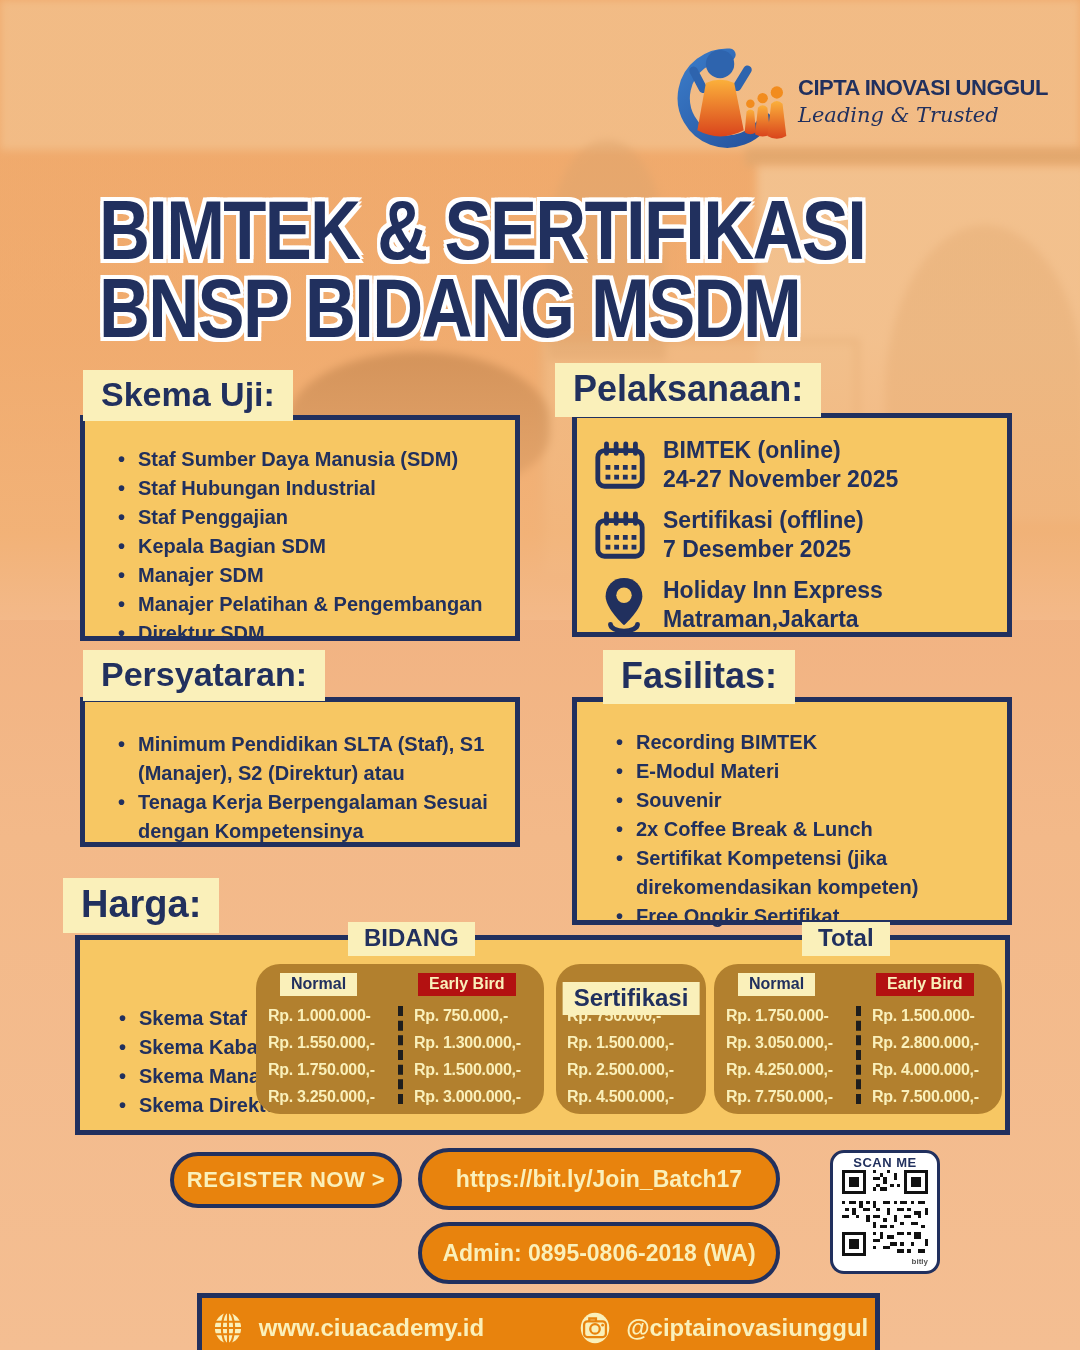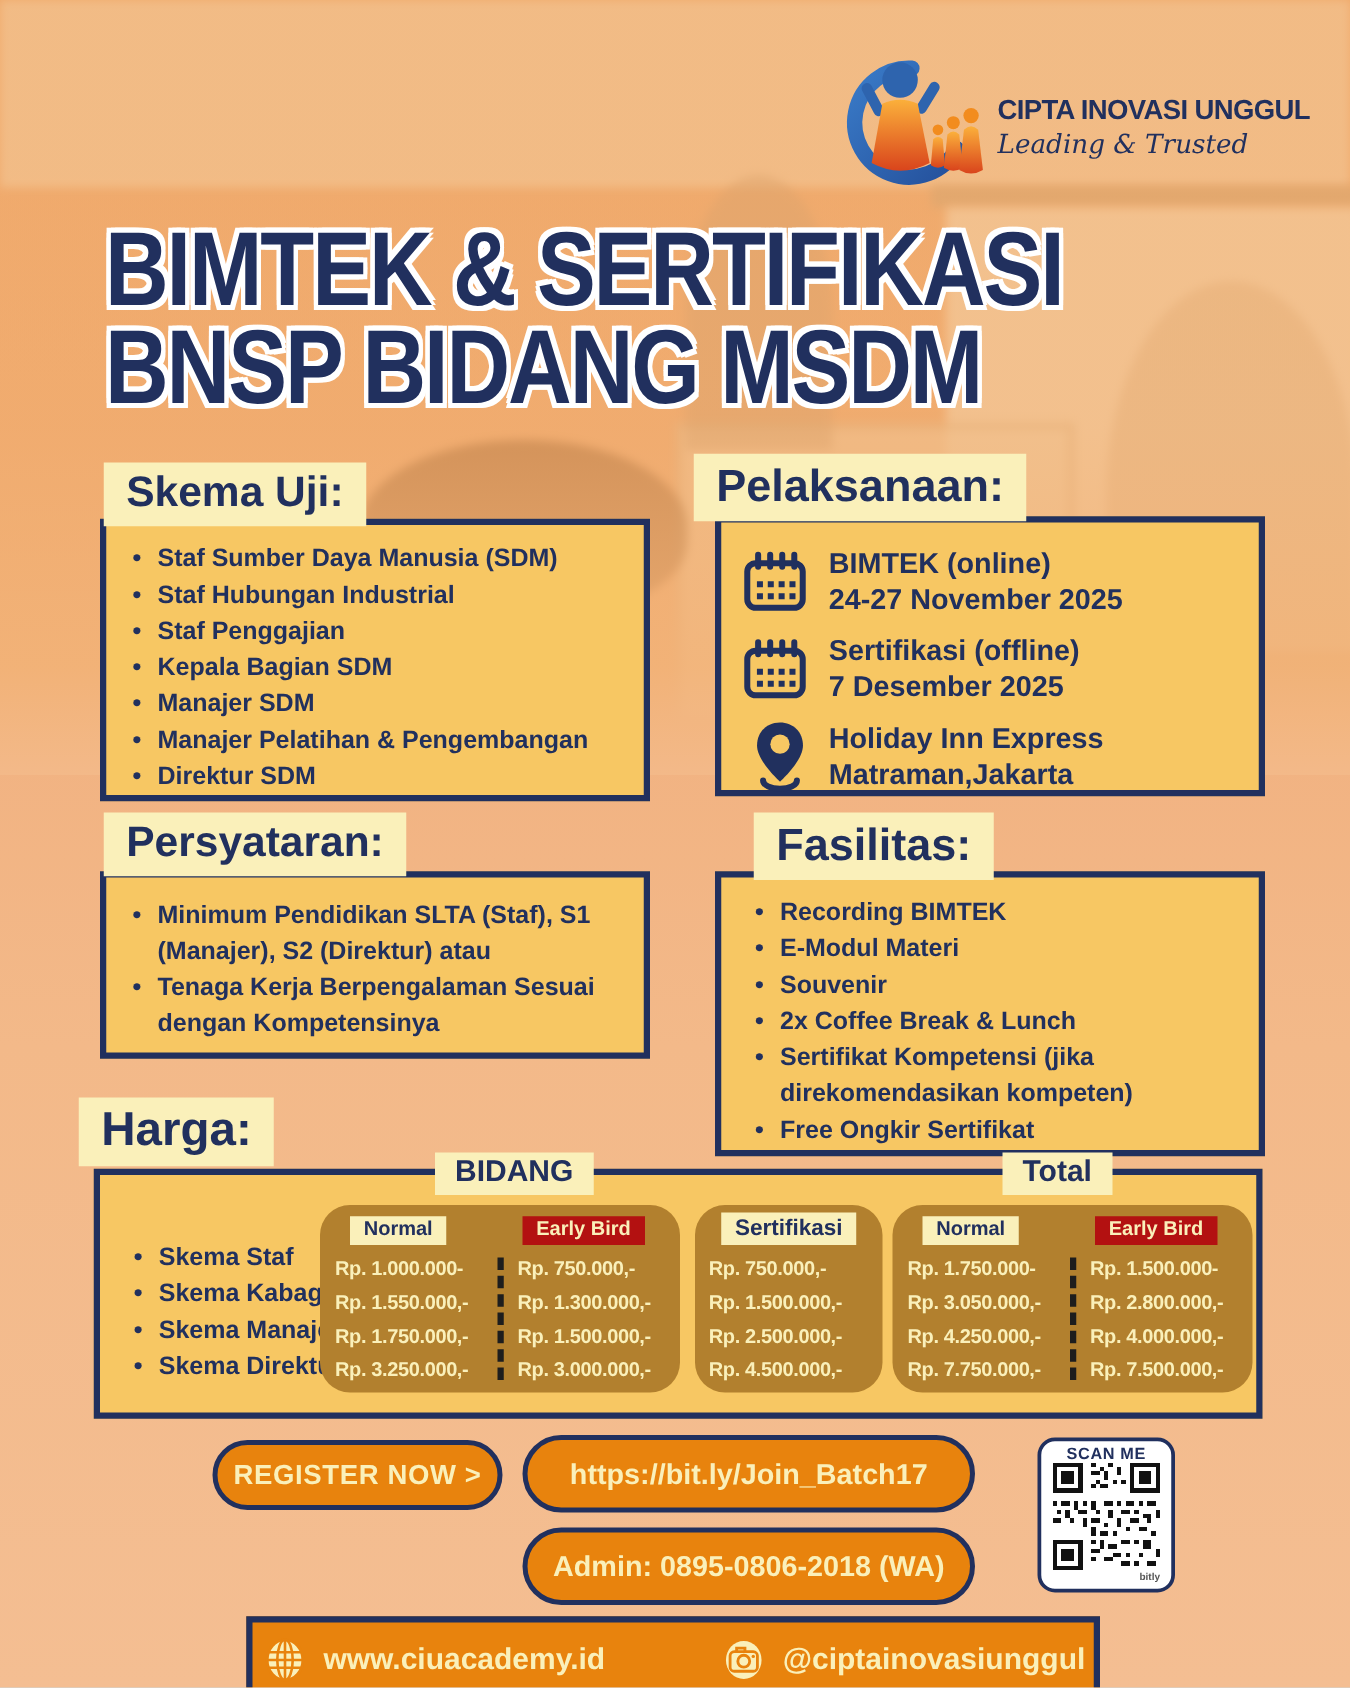--- a/index.html
+++ b/index.html
@@ -29,28 +29,28 @@
   .person-c{left:548px;top:140px;width:118px;height:220px;background:#CAA27B;border-radius:50% 50% 0 0;opacity:.5;}
   .person-r{left:885px;top:225px;width:200px;height:340px;background:#D8B28A;border-radius:50% 50% 0 0;opacity:.45;}
   .head-c{left:790px;top:500px;width:120px;height:105px;background:#8A5A33;border-radius:50%;opacity:.45;}
   .photo-overlay{position:absolute;inset:0;
     background:linear-gradient(180deg,rgba(239,164,92,.50) 0%,rgba(240,168,99,.55) 55%,rgba(242,178,118,.88) 86%,#F3B989 100%);}
   
   .logo{position:absolute;left:650px;top:44px;display:flex;align-items:center;gap:6px;z-index:5;}
   .logoname{font-size:22px;font-weight:bold;color:var(--navy);letter-spacing:-.5px;white-space:nowrap;}
   .logotag{font-family:"DejaVu Serif",serif;font-style:italic;font-size:21px;color:var(--navy);margin-top:2px;}
   
-  .title{position:absolute;left:84px;top:176px;margin:0;z-index:4;
+  .title{position:absolute;left:84px;top:176px;margin:15px;z-index:4;
     font-size:84px;line-height:78px;font-weight:bold;color:var(--navy);letter-spacing:-2px;
     text-shadow:-4px -4px 0 #fff,4px -4px 0 #fff,-4px 4px 0 #fff,4px 4px 0 #fff,-4px 0 0 #fff,4px 0 0 #fff,0 -4px 0 #fff,0 4px 0 #fff;}
   .tline{display:inline-block;transform:scaleX(.84);transform-origin:left;white-space:nowrap;}
   
   .chip{position:absolute;background:var(--cream);color:var(--navy);font-weight:bold;padding:5px 18px 7px;z-index:3;white-space:nowrap;}
   .panel{position:absolute;background:var(--yellow);border:5px solid var(--navy);z-index:2;}
-  .panel ul{list-style:none;margin:0;padding:0;}
+  .panel ul{list-style:none;margin:12px;padding:0;}
   .panel li{position:relative;padding-left:27px;color:var(--navy);font-weight:bold;font-size:20px;line-height:29px;}
   .panel li::before{content:"•";position:absolute;left:7px;}
   .prow{display:flex;align-items:center;gap:16px;}
   .ptext div{color:var(--navy);font-weight:bold;font-size:23px;line-height:29px;}
   
   .tab{position:absolute;background:var(--cream);color:var(--navy);font-weight:bold;font-size:24px;padding:2px 16px 4px;z-index:4;white-space:nowrap;}
   .schemes{position:absolute;left:20px;top:52px;}
   .schemes li{font-size:20px;line-height:29px;white-space:nowrap;}
   .pricebox{position:absolute;background:var(--brown);border-radius:24px;}
   .plabel{position:absolute;font-size:16px;font-weight:bold;padding:2px 11px 3px;white-space:nowrap;}
@@ -217,21 +217,21 @@
       <div class="pdivider" style="left:142px;top:42px;height:98px;"></div>
       <div class="pcol" style="left:158px;top:38px;">
         <div>Rp. 750.000,-</div>
         <div>Rp. 1.300.000,-</div>
         <div>Rp. 1.500.000,-</div>
         <div>Rp. 3.000.000,-</div>
       </div>
     </div>
 
     <div class="pricebox" style="left:476px;top:24px;width:150px;height:150px;">
-      <div class="plabel lab-cream" style="left:50%;transform:translateX(-50%);top:6px;font-size:18px;">Sertifikasi</div>
+      <div class="plabel lab-cream" style="left:50%;transform:translateX(-50%);top:18px;font-size:24px;">Sertifikasi</div>
       <div class="pcol" style="left:11px;top:38px;">
         <div>Rp. 750.000,-</div>
         <div>Rp. 1.500.000,-</div>
         <div>Rp. 2.500.000,-</div>
         <div>Rp. 4.500.000,-</div>
       </div>
     </div>
 
     <div class="pricebox" style="left:634px;top:24px;width:288px;height:150px;">
       <div class="plabel lab-cream" style="left:24px;top:9px;">Normal</div>

